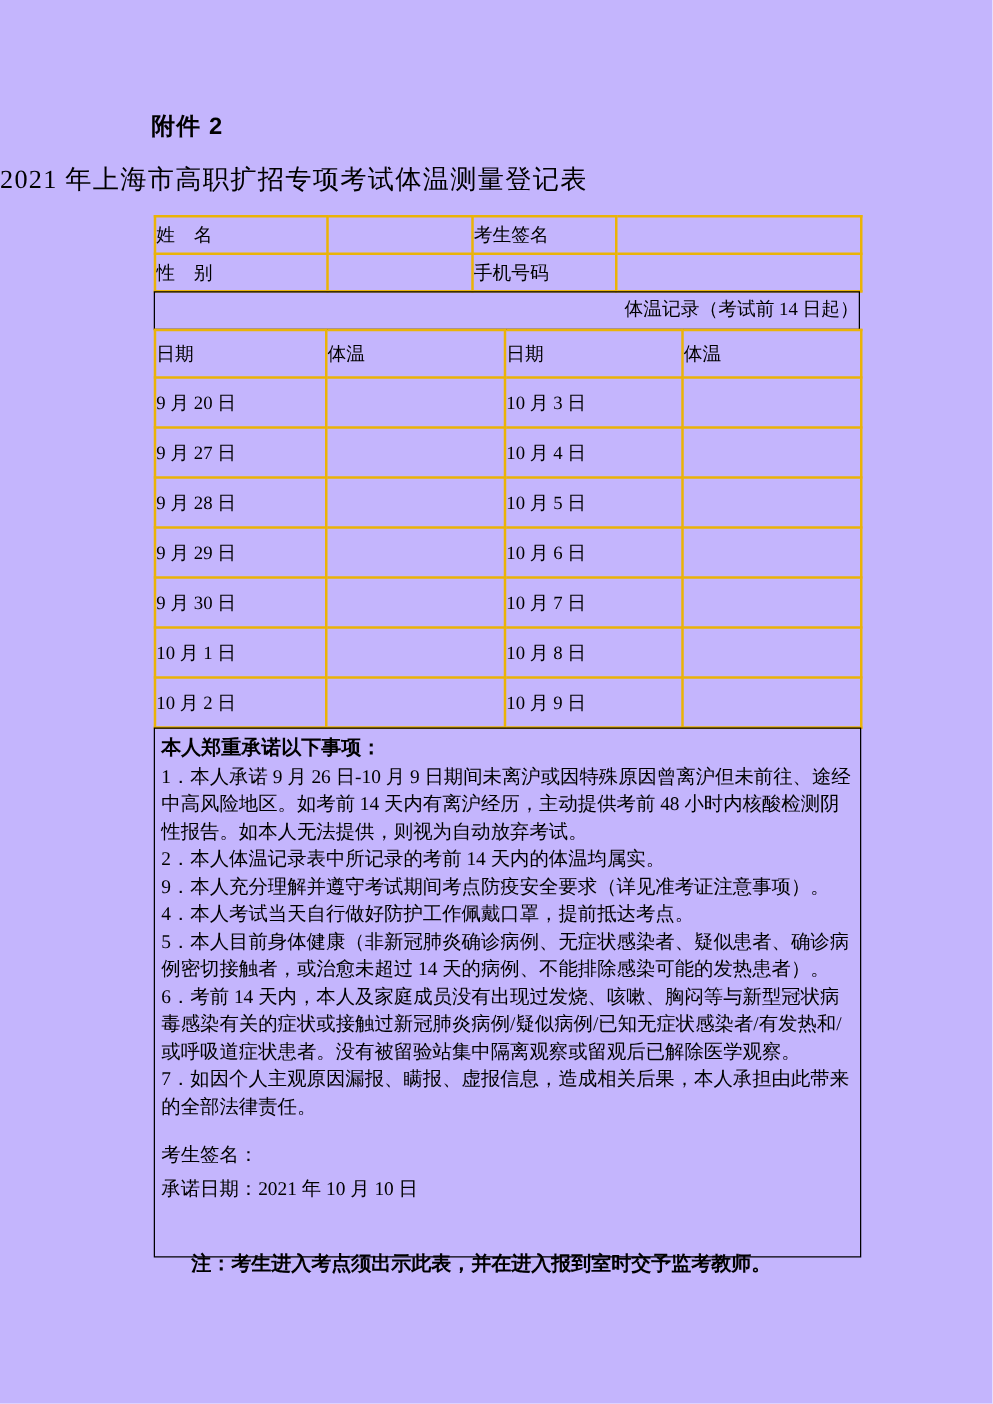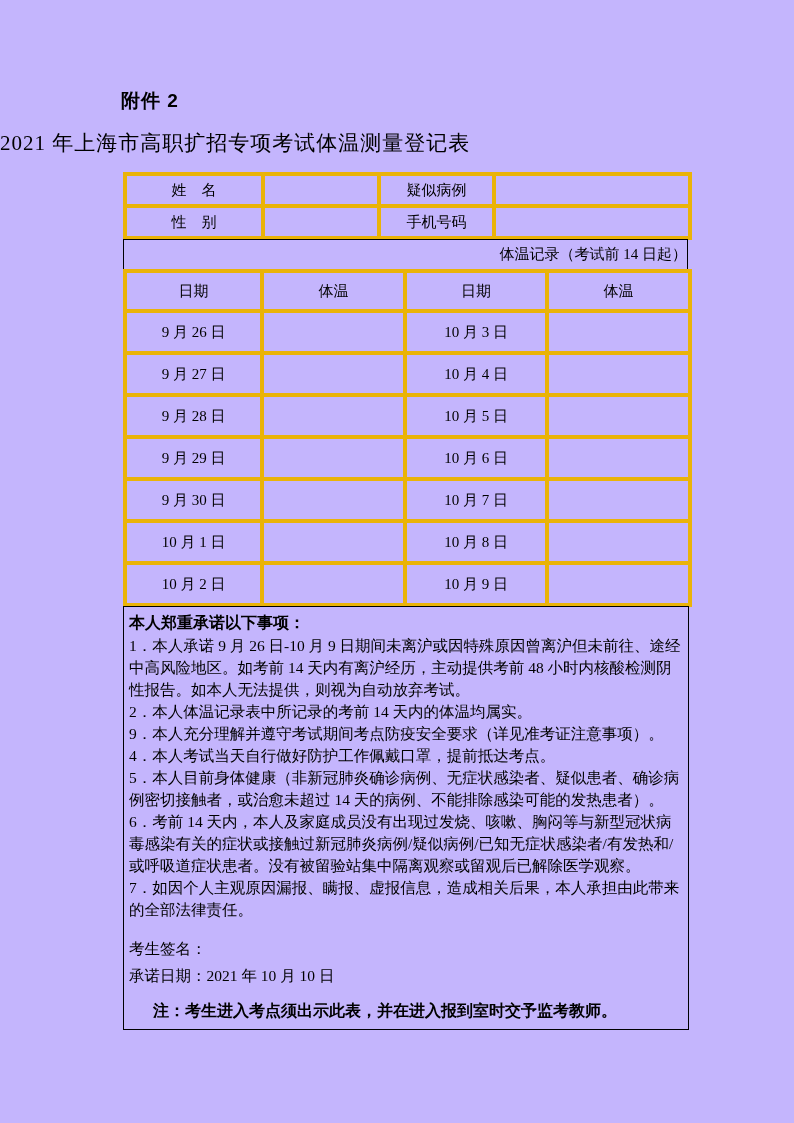--- a/index.html
+++ b/index.html
@@ -42,23 +42,22 @@
     left: 123px;
     top: 172px;
     width: 565px;
   }
   table {
     border-collapse: collapse;
     table-layout: fixed;
     width: 565px;
   }
   td {
-    border: 4px solid #eab308;
+    border: 2px solid #eab308;
     font-size: 15px;
-    text-align: center;
     padding: 0;
     overflow: hidden;
   }
   .info-table td { height: 28px; }
   .section-header {
     margin-top: -1px;
     border: 1px solid #000000;
     height: 29px;
     line-height: 29px;
     text-align: right;
@@ -117,21 +116,21 @@
       <colgroup>
         <col style="width:138px">
           <col style="width:116px">
           <col style="width:115px">
           <col style="width:196px">
       </colgroup>
       <tbody>
         <tr>
           <td>姓　名</td>
           <td></td>
-          <td>疑似病例</td>
+          <td>考生签名</td>
           <td></td>
         </tr>
         <tr>
           <td>性　别</td>
           <td></td>
           <td>手机号码</td>
           <td></td>
         </tr>
       </tbody>
     </table>
@@ -146,21 +145,21 @@
           <col style="width:143px">
       </colgroup>
       <tbody>
         <tr class="hdr">
           <td>日期</td>
           <td>体温</td>
           <td>日期</td>
           <td>体温</td>
         </tr>
         <tr class="drow">
-          <td>9 月 26 日</td>
+          <td>9 月 20 日</td>
           <td></td>
           <td>10 月 3 日</td>
           <td></td>
         </tr>
         <tr class="drow">
           <td>9 月 27 日</td>
           <td></td>
           <td>10 月 4 日</td>
           <td></td>
         </tr>

